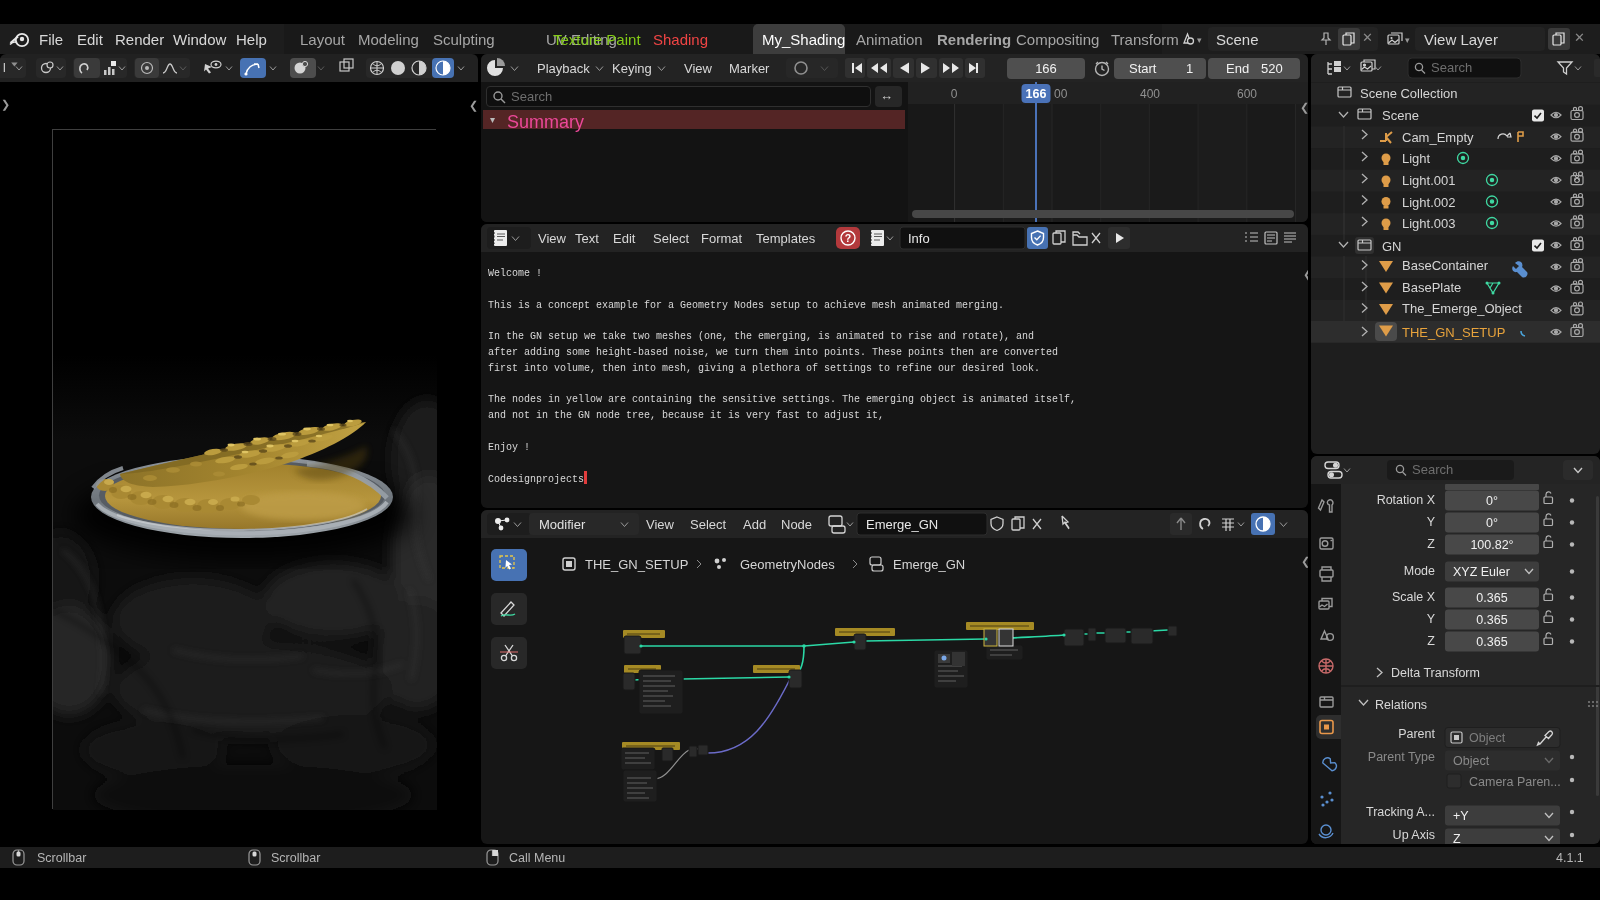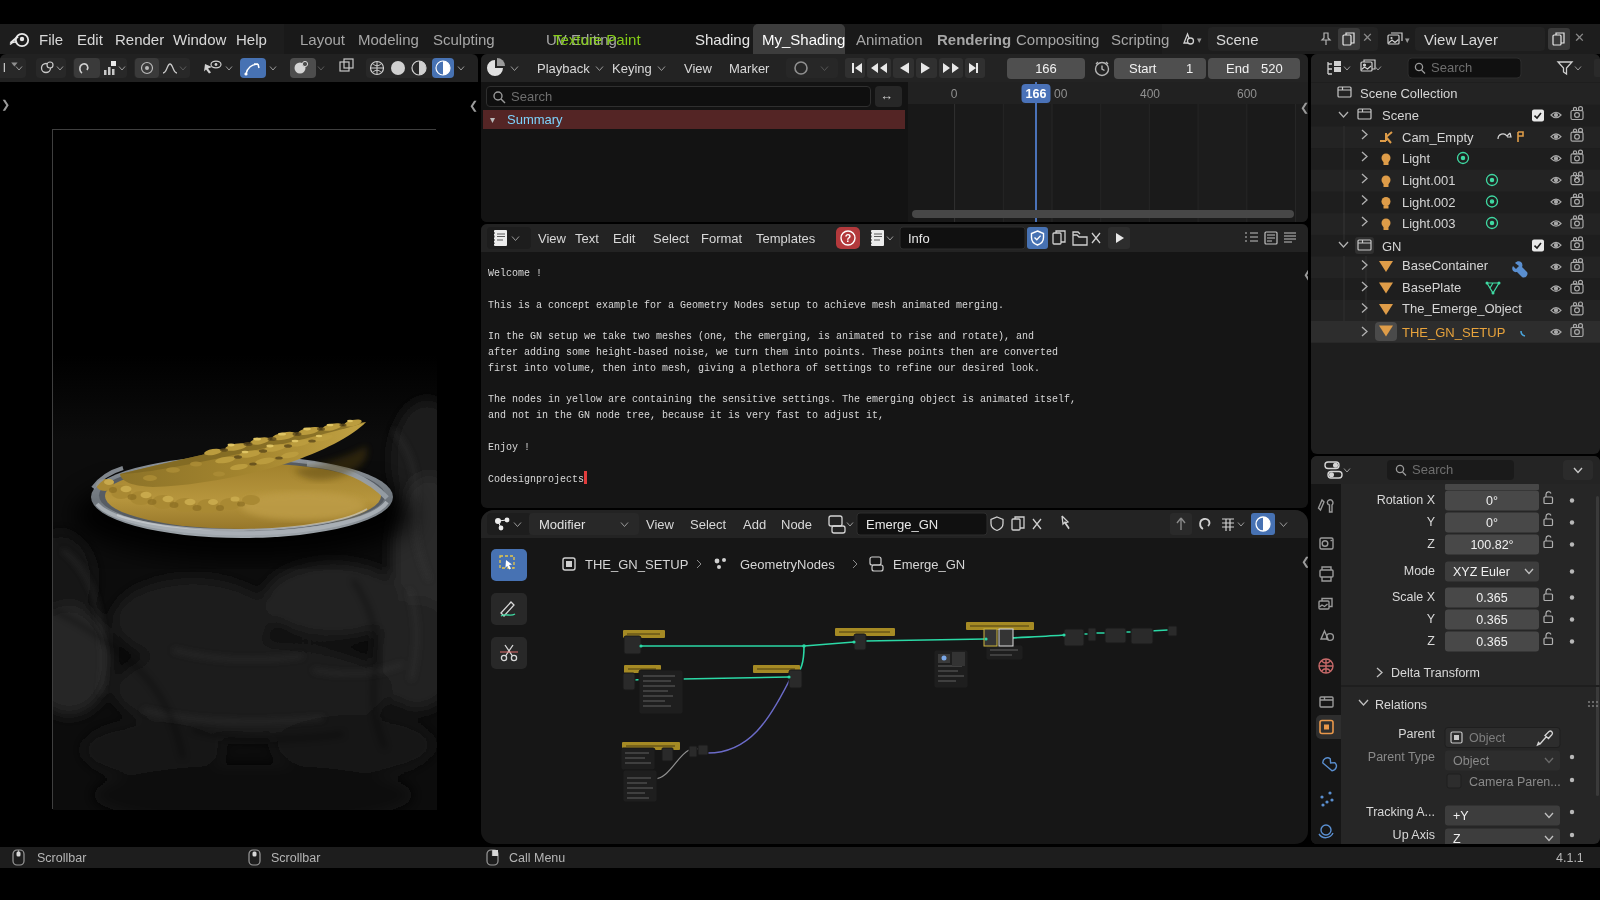--- a/index.html
+++ b/index.html
@@ -27,27 +27,27 @@
   <div class="menu" style="left:115px;">Render</div>
   <div class="menu" style="left:173px;">Window</div>
   <div class="menu" style="left:236px;">Help</div>
 
   <div class="abs" style="left:284px;top:0;width:878px;height:30px;background:#191919;"></div>
   <div class="menu tab" style="left:300px;color:#a6a6a6;">Layout</div>
   <div class="menu tab" style="left:358px;color:#a6a6a6;">Modeling</div>
   <div class="menu tab" style="left:433px;color:#a6a6a6;">Sculpting</div>
   <div class="menu tab" style="left:510px;color:#a6a6a6;margin-left:36px;">UV Editing</div>
   <div class="menu tab" style="left:553px;color:#84cc16;">Texture Paint</div>
-  <div class="menu tab" style="left:695px;color:#e5e5e5;">Shading</div>
+  <div class="menu tab" style="left:653px;color:#ef4444;">Shading</div>
   <div class="abs" style="left:753px;top:0;width:92px;height:30px;background:#3d3d3d;border-radius:5px 5px 0 0;"></div>
   <div class="menu tab" style="left:762px;color:#fdfdfd;">My_Shading</div>
   <div class="menu tab" style="left:856px;color:#a6a6a6;">Animation</div>
   <div class="menu tab" style="left:937px;color:#a6a6a6;font-weight:bold;">Rendering</div>
   <div class="menu tab" style="left:1016px;color:#a6a6a6;">Compositing</div>
-  <div class="menu tab" style="left:1111px;color:#a6a6a6;">Scripting</div>
+  <div class="menu tab" style="left:1111px;color:#a6a6a6;">Transform</div>
 
   <svg class="abs" style="left:1179px;top:7px;" width="17" height="16" viewBox="0 0 17 16">
     <path d="M5 12 L8.5 3 L12 12 Z" fill="none" stroke="#cfcfcf" stroke-width="1.3"></path>
     <circle cx="11.5" cy="10" r="3" fill="#1d1d1d" stroke="#cfcfcf" stroke-width="1.3"></circle>
   </svg>
   <div class="chev abs" style="left:1197px;top:11px;">▾</div>
   <div class="abs" style="left:1208px;top:3px;width:170px;height:24px;background:#232323;border-radius:4px;"></div>
   <div class="menu" style="left:1216px;">Scene</div>
   <svg class="abs" style="left:1318px;top:7px;" width="16" height="16" viewBox="0 0 16 16">
     <path d="M6 2 L10 2 L10 7 L12 9 L4 9 L6 7 Z M8 9 L8 14" stroke="#b5b5b5" stroke-width="1.2" fill="none"></path>
@@ -387,21 +387,21 @@
   <svg class="abs" style="left:11px;top:36px;" width="14" height="14" viewBox="0 0 14 14">
     <circle cx="6" cy="6" r="4" fill="none" stroke="#9a9a9a" stroke-width="1.4"></circle>
         <path d="M9 9 L13 13" stroke="#9a9a9a" stroke-width="1.4"></path>
   </svg>
   <div class="abs" style="left:30px;top:35px;color:#6e6e6e;font-size:13px;">Search</div>
   <div class="abs" style="left:394px;top:32px;width:27px;height:21px;background:#272727;border-radius:4px;"></div>
   <div class="abs" style="left:399px;top:34px;color:#cfcfcf;font-size:13px;">↔</div>
 
   <div class="abs" style="left:2px;top:56px;width:422px;height:19px;background:#542525;">
     <span style="position:absolute;left:7px;top:4px;color:#b9b9b9;font-size:10px;">▾</span>
-    <span style="position:absolute;left:24px;top:2px;color:#7dd3fc;font-size:13px;">Summary</span>
+    <span style="position:absolute;left:24px;top:2px;color:#ec4899;font-size:18px;">Summary</span>
   </div>
   <div class="abs" style="left:819px;top:47px;color:#9a9a9a;font-size:11px;">❮</div>
 </div>
 
 <div class="ed" id="te" style="left:481px;top:224px;width:827px;height:284px;background:#151515;">
   <div class="hdr">
     <svg width="827" height="28" viewBox="0 0 827 28">
       <rect x="6" y="3" width="44" height="22" rx="4" fill="#1d1d1d"></rect>
       <rect x="13" y="6" width="13" height="16" rx="1" fill="#ececec"></rect>
       <path d="M13 8 v12" stroke="#1d1d1d" stroke-dasharray="2 1.5"></path>
@@ -454,21 +454,21 @@
 
 The nodes in yellow are containing the sensitive settings. The emerging object is animated itself,
 and not in the GN node tree, because it is very fast to adjust it,
 
 Enjoy !
 
 Codesignprojects<span style="display:inline-block;width:3px;height:13px;background:#e03c3c;vertical-align:-2px;"></span></div>
   <div class="abs" style="left:822px;top:44px;color:#9a9a9a;font-size:11px;">❮</div>
 </div>
 
-<div class="ed" id="ne" style="left:481px;top:510px;width:827px;height:334px;background:#161616;border-radius:13px;">
+<div class="ed" id="ne" style="left:481px;top:510px;width:827px;height:334px;background:#161616;">
   <div class="hdr">
     <svg width="827" height="28" viewBox="0 0 827 28">
       <rect x="6" y="3" width="44" height="22" rx="4" fill="#1d1d1d"></rect>
       <circle cx="17" cy="11" r="3" fill="#ececec"></circle>
           <circle cx="26" cy="10" r="2.4" fill="#ececec"></circle>
       <circle cx="20" cy="18" r="2.4" fill="#ececec"></circle>
           <path d="M17 11 L26 10 M17 11 L20 18" stroke="#ececec"></path>
       <path d="M33 12.5 l3.5 4 l3.5 -4" stroke="#9a9a9a" fill="none"></path>
       <rect x="48" y="3" width="110" height="22" rx="4" fill="#282828"></rect>
       <text x="58" y="18.5" fill="#e0e0e0" font-size="13">Modifier</text>

